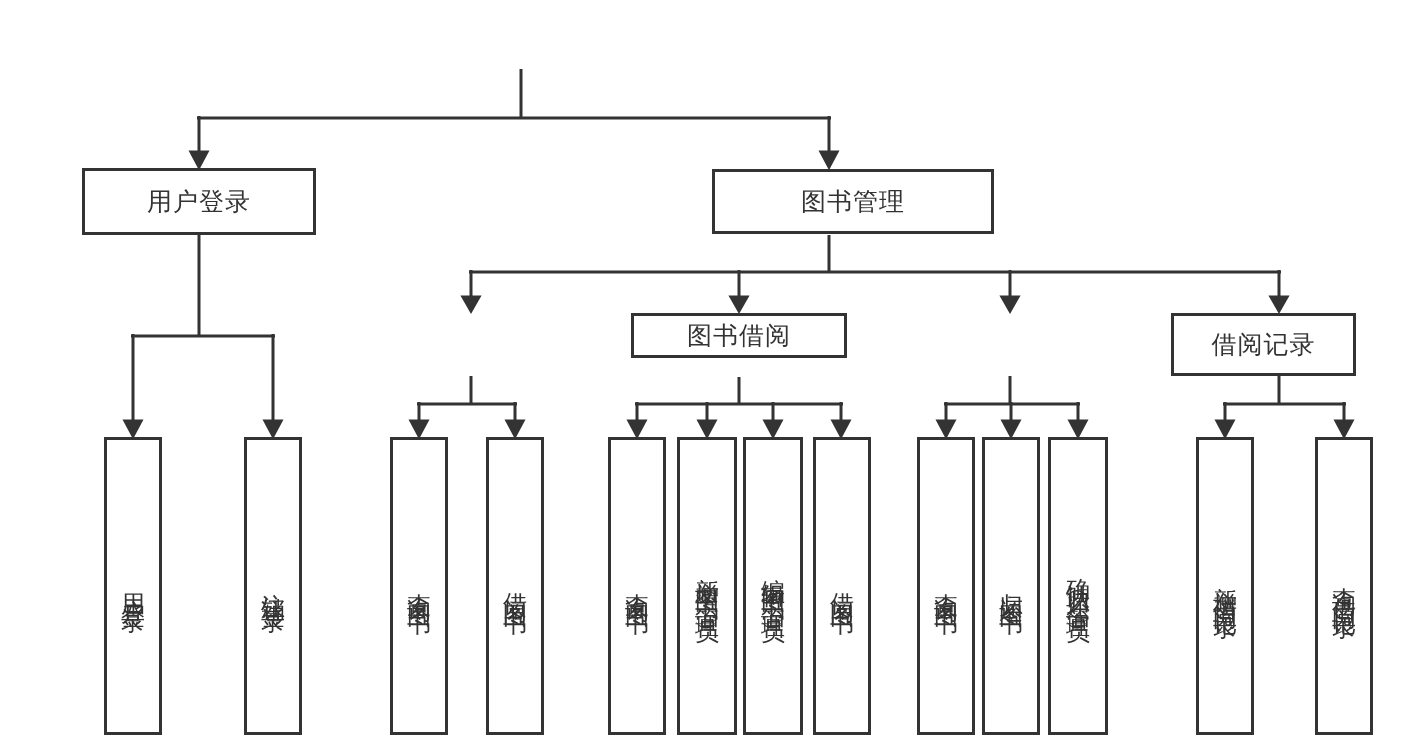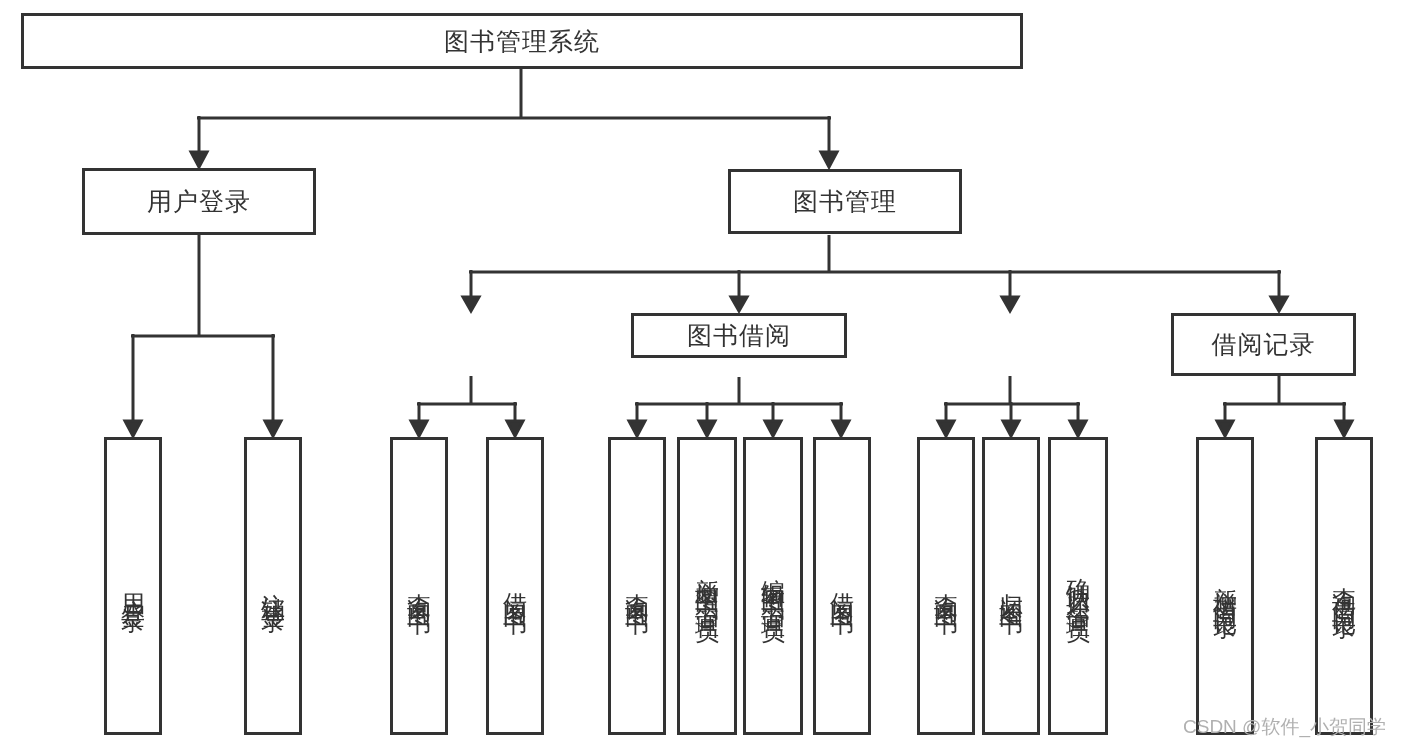--- a/index.html
+++ b/index.html
@@ -130,28 +130,25 @@
     <g>
       <line x1="1279" y1="376" x2="1279" y2="405"></line>
       <line x1="1223" y1="404" x2="1346" y2="404"></line>
       <line x1="1225" y1="402" x2="1225" y2="422"></line>
       <polygon points="1217,421 1233,421 1225,436"></polygon>
       <line x1="1344" y1="402" x2="1344" y2="422"></line>
       <polygon points="1336,421 1352,421 1344,436"></polygon>
     </g>
   </svg>
 
-  <div class="node h" style="left:21px;top:13px;width:1002px;height:56px">
-    <span>图书管理系统</span>
-  </div>
 
   <div class="node h" style="left:82px;top:168px;width:234px;height:67px">
     <span>用户登录</span>
   </div>
-  <div class="node h" style="left:728px;top:169px;width:234px;height:65px">
+  <div class="node h" style="left:712px;top:169px;width:282px;height:65px">
     <span>图书管理</span>
   </div>
 
   <div class="node h" style="left:631px;top:313px;width:216px;height:45px">
     <span>图书借阅</span>
   </div>
   <div class="node h" style="left:1171px;top:313px;width:185px;height:63px">
     <span>借阅记录</span>
   </div>
 
@@ -192,15 +189,14 @@
     <span>确认归还（管理员）</span>
   </div>
 
   <div class="node v" style="left:1196px;top:437px;width:58px;height:298px">
     <span>新增借阅记录</span>
   </div>
   <div class="node v" style="left:1315px;top:437px;width:58px;height:298px">
     <span>查询借阅记录</span>
   </div>
 
-  <div class="watermark">CSDN @软件_小贺同学</div>
 
 </div>
 
 </body></html>

